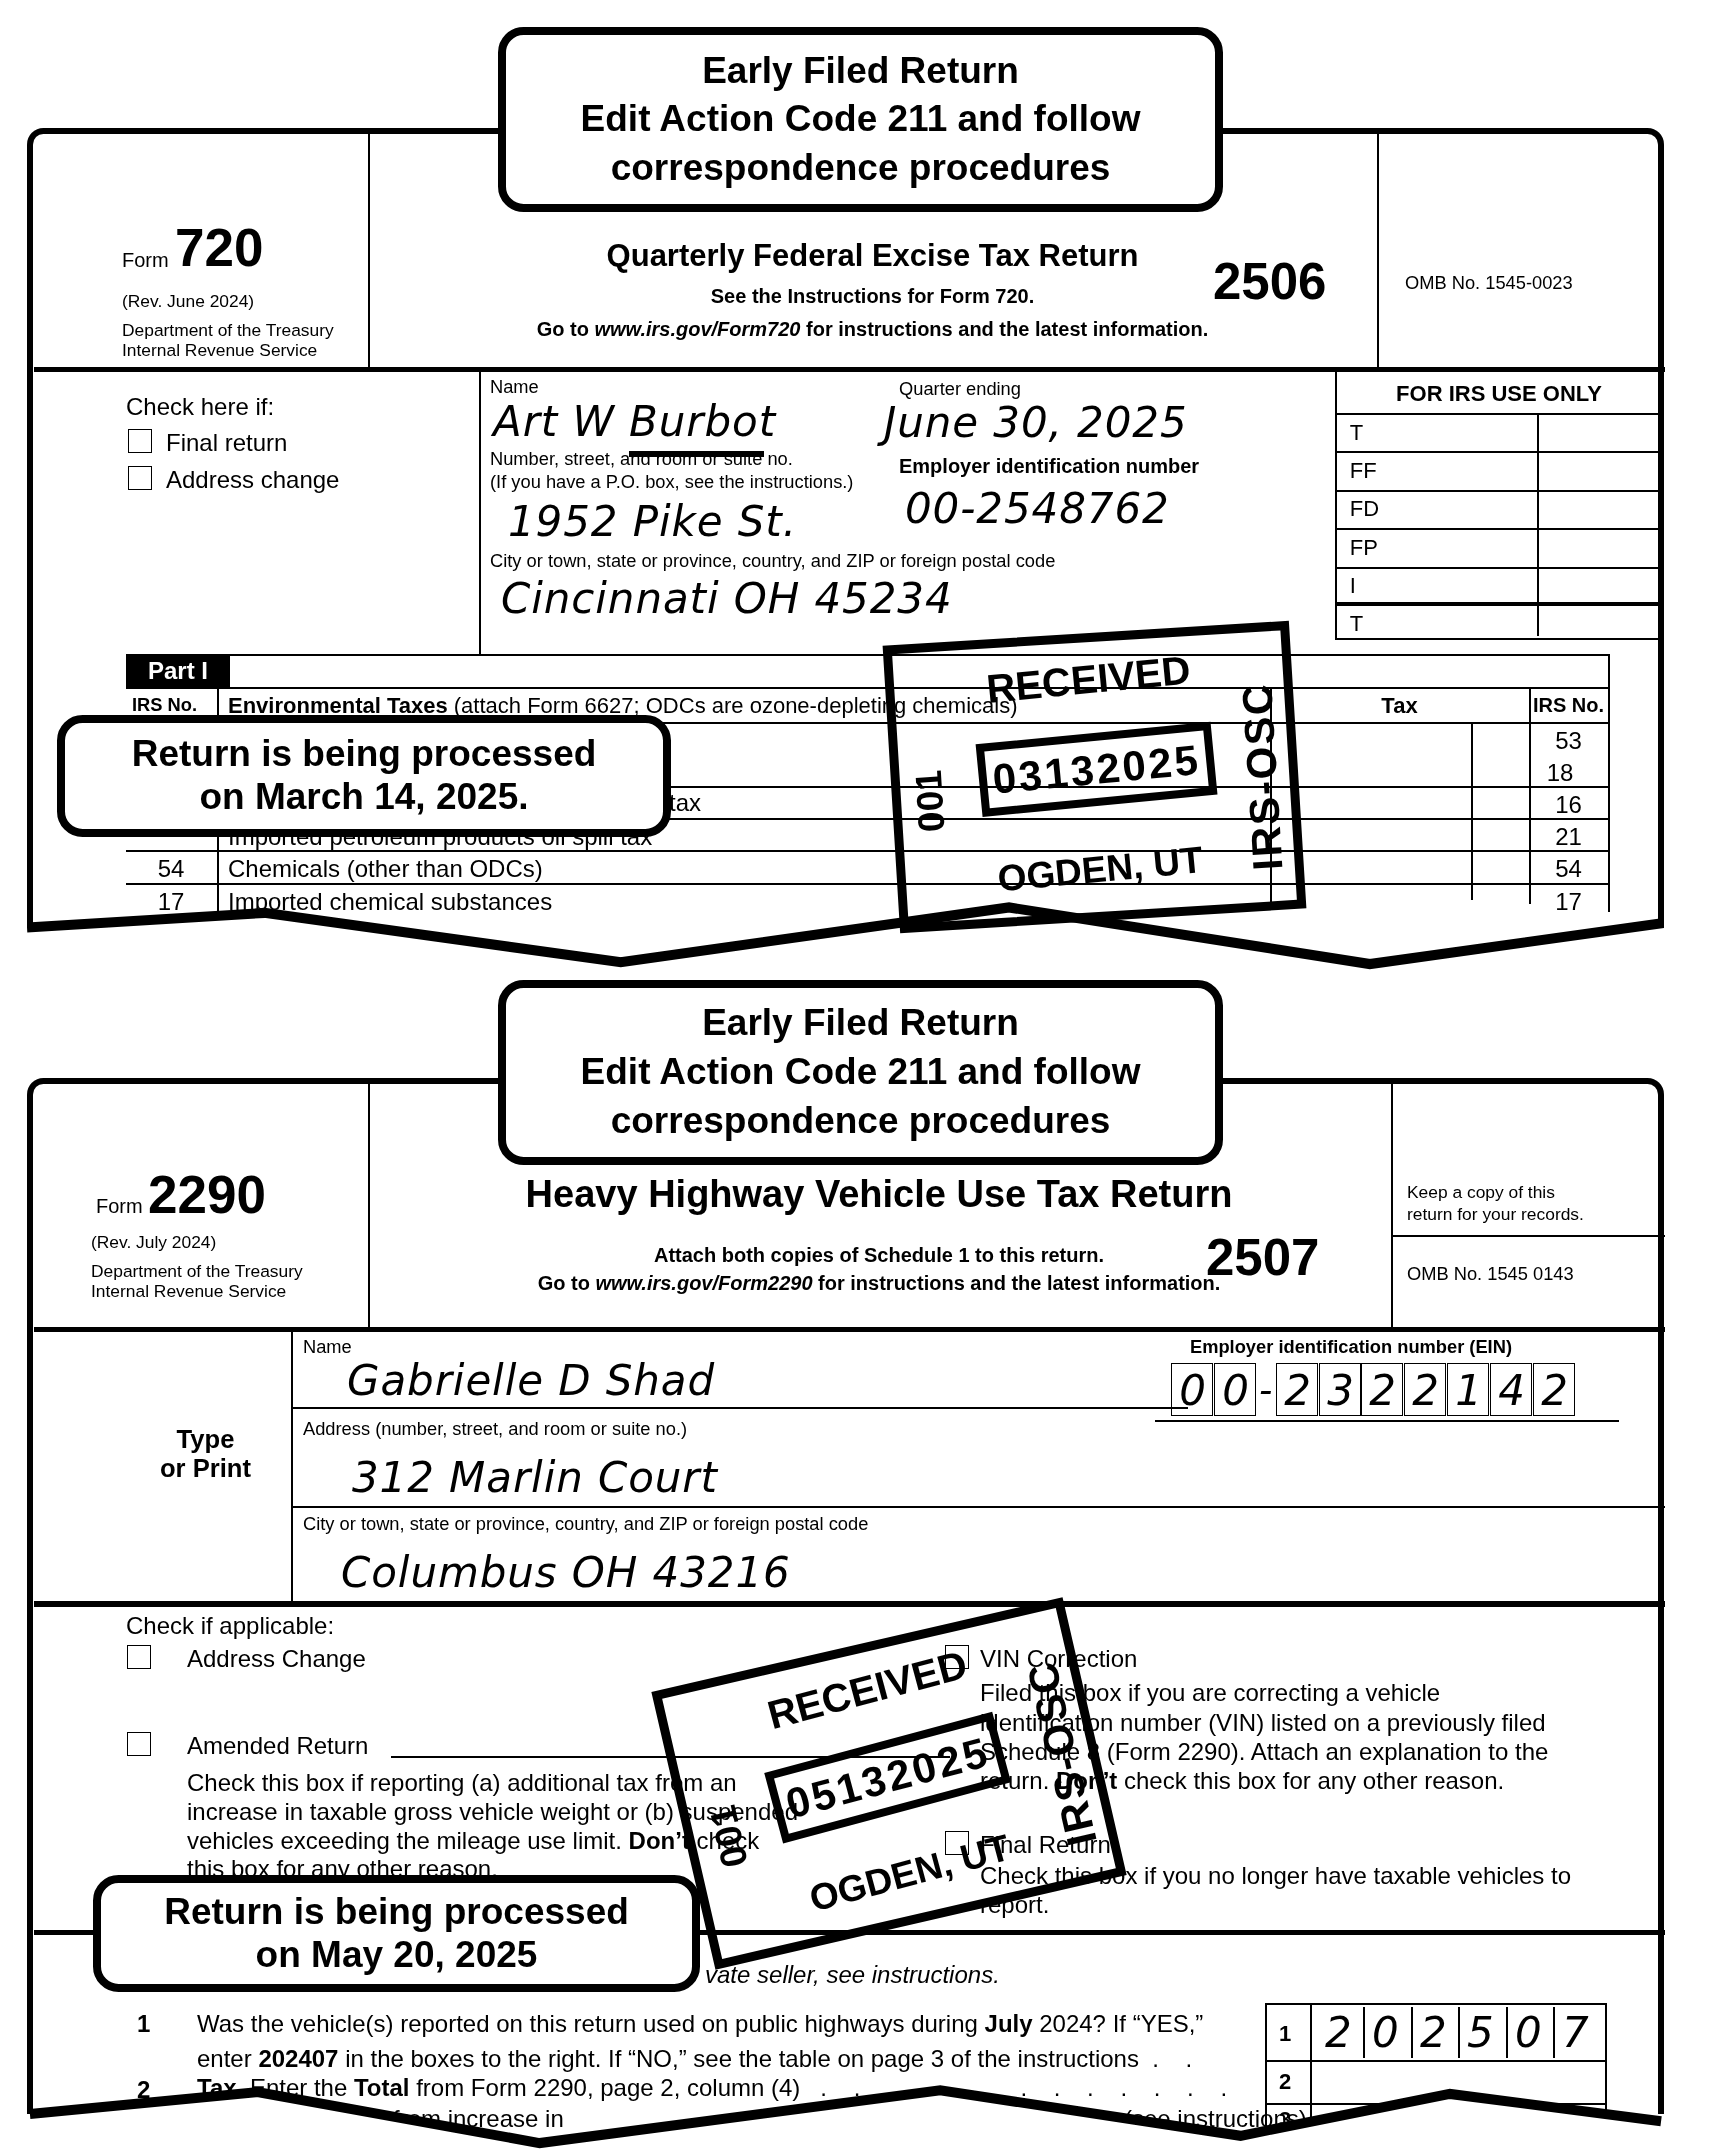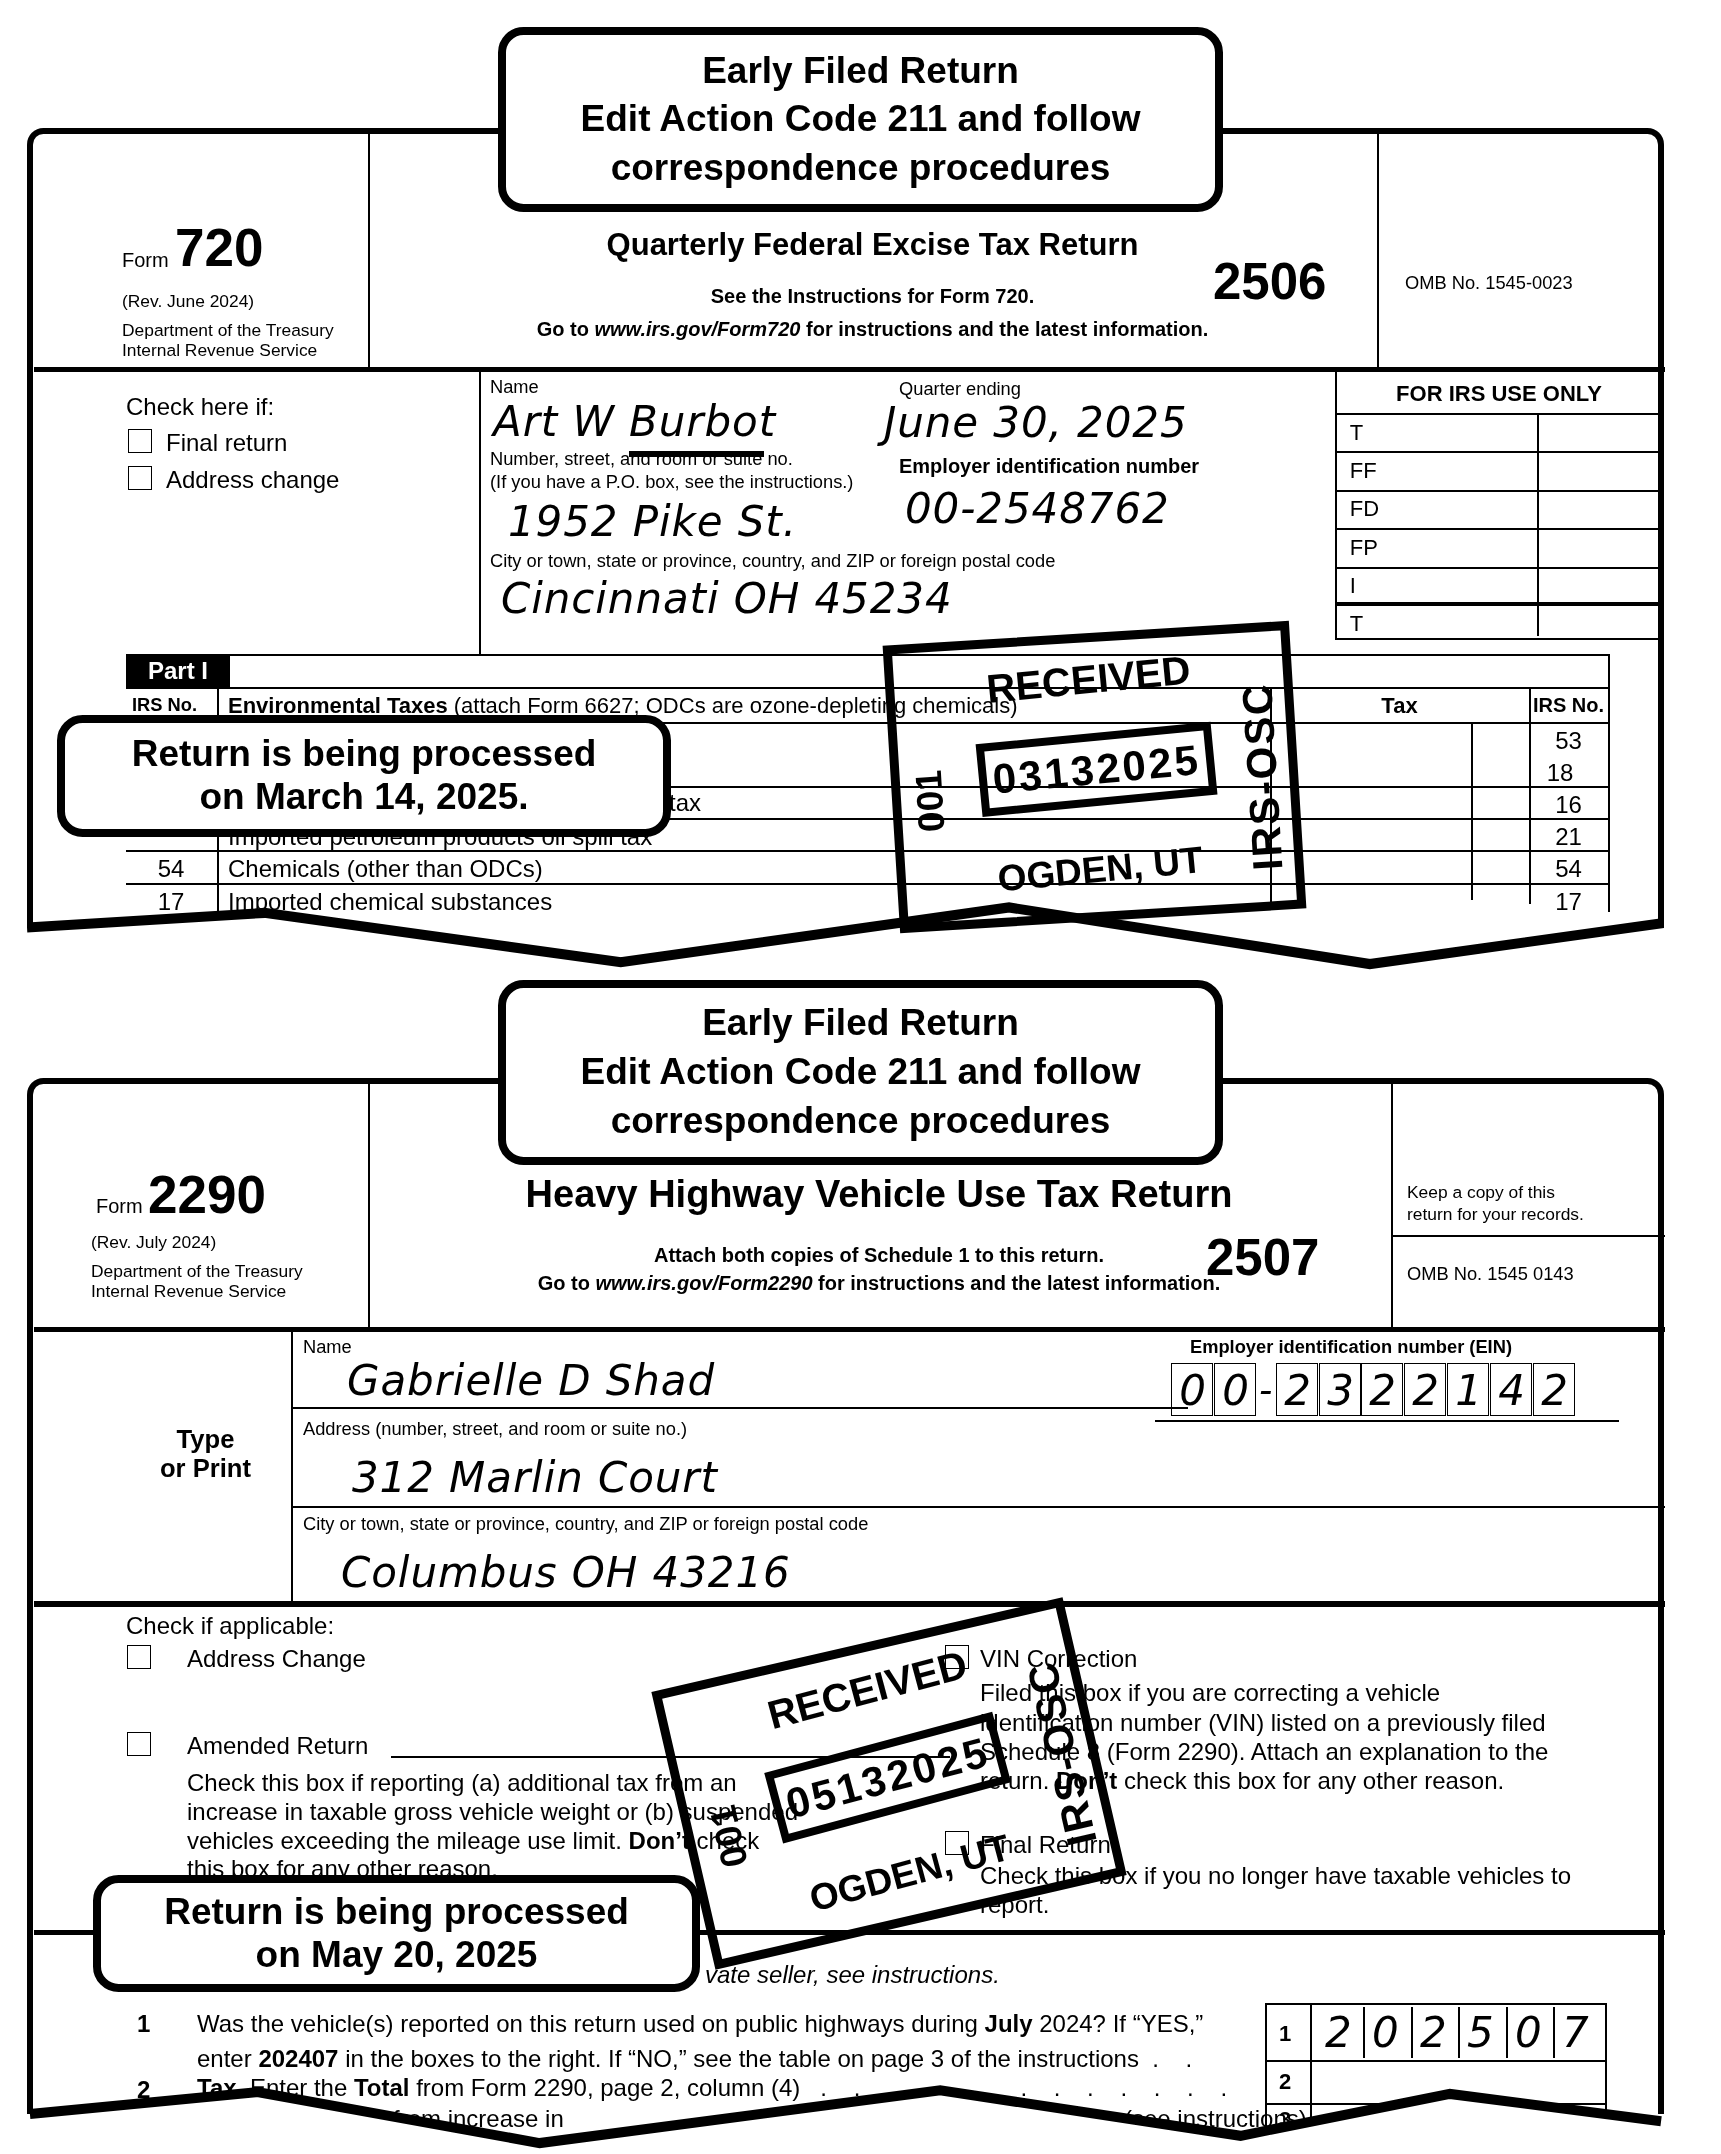--- a/index.html
+++ b/index.html
@@ -39,21 +39,21 @@
   <div class="vl" style="left:368px;top:128px;height:242px"></div>
   <div class="vl" style="left:1377px;top:128px;height:242px"></div>
   <div class="hl thick" style="left:34px;top:367px;width:1631px"></div>
 
   <div class="abs s22" style="left:122px;top:249px">Form</div>
   <div class="abs s58 b" style="left:175px;top:217px">720</div>
   <div class="abs s19" style="left:122px;top:291px">(Rev. June 2024)</div>
   <div class="abs s19" style="left:122px;top:320px">Department of the Treasury</div>
   <div class="abs s19" style="left:122px;top:340px">Internal Revenue Service</div>
 
-  <div class="abs s34 b mid" style="left:368px;top:227px;width:1009px">Quarterly Federal Excise Tax Return</div>
+  <div class="abs s34 b mid" style="left:368px;top:238px;width:1009px">Quarterly Federal Excise Tax Return</div>
   <div class="abs s22 b mid" style="left:368px;top:285px;width:1009px">See the Instructions for Form 720.</div>
   <div class="abs s22 b mid" style="left:368px;top:318px;width:1009px"><span>Go to </span><span class="i">www.irs.gov/Form720</span><span> for instructions and the latest information.</span></div>
   <div class="abs s56 b" style="left:1213px;top:252px">2506</div>
   <div class="abs s20" style="left:1405px;top:272px">OMB No. 1545-0023</div>
 
   <div class="vl" style="left:479px;top:370px;height:286px"></div>
   <div class="abs s26" style="left:126px;top:393px">Check here if:</div>
   <div class="cb" style="left:128px;top:429px"></div>
   <div class="abs s26" style="left:166px;top:429px">Final return</div>
   <div class="cb" style="left:128px;top:466px"></div>

